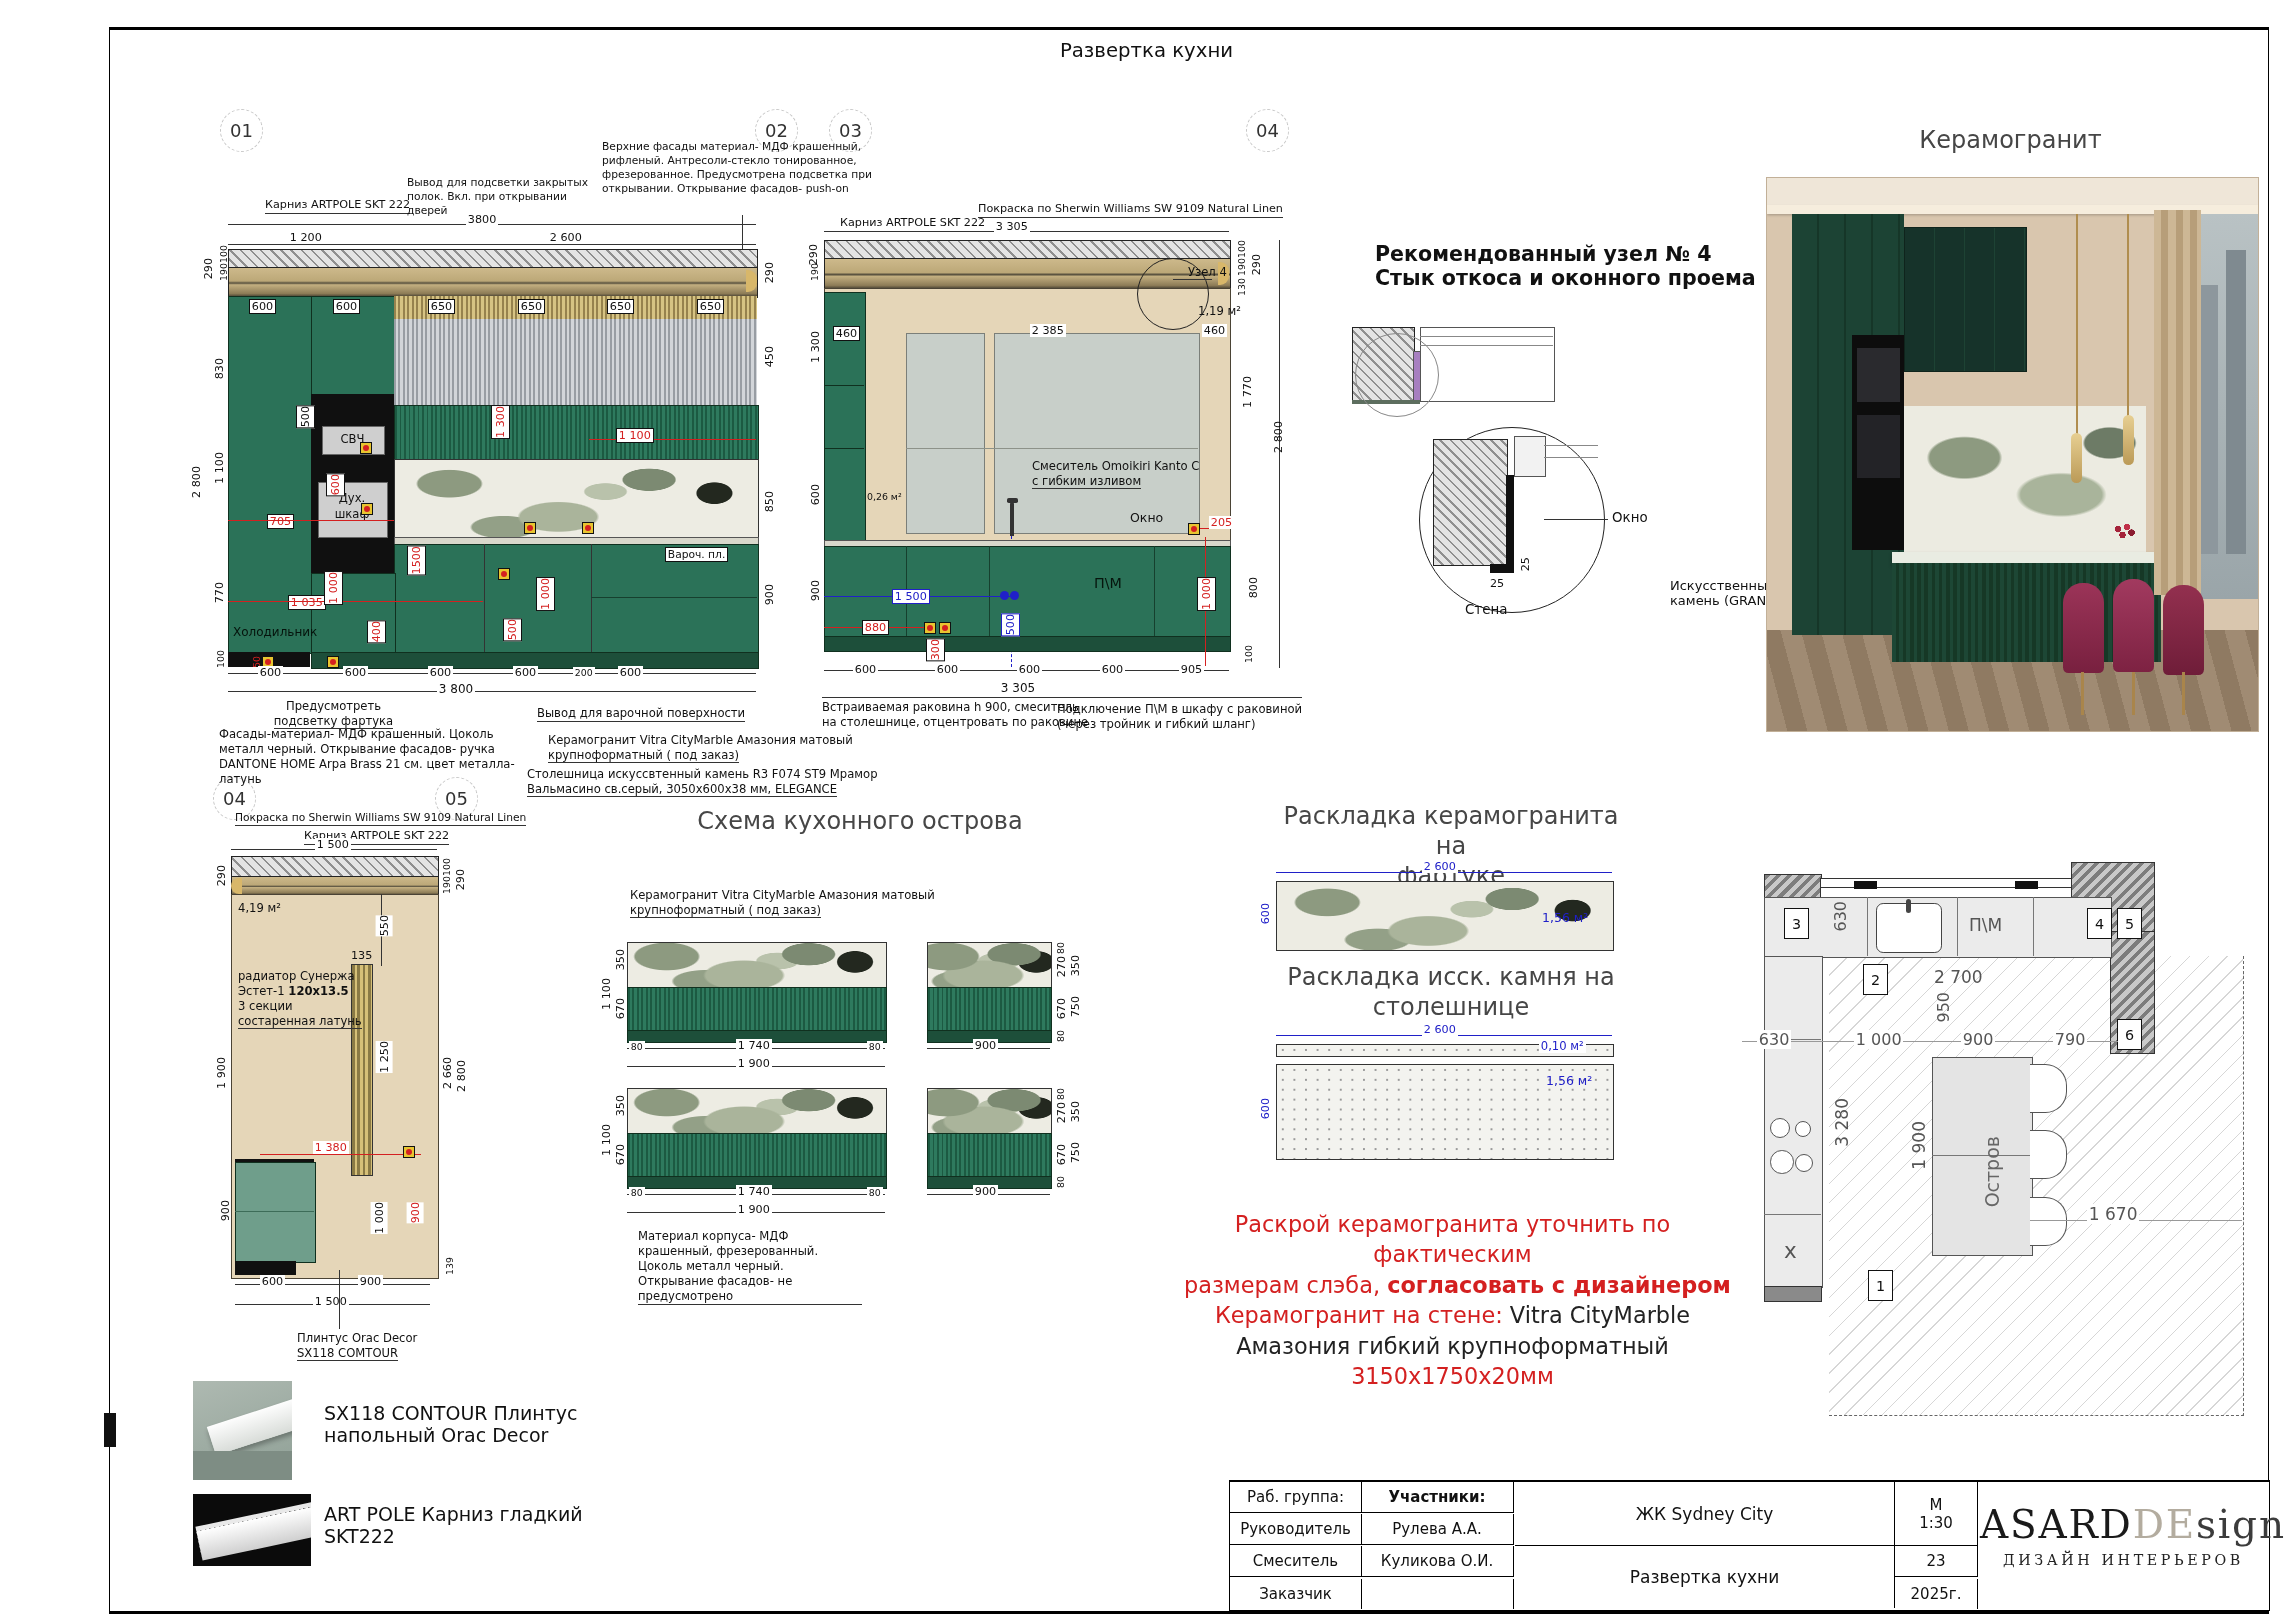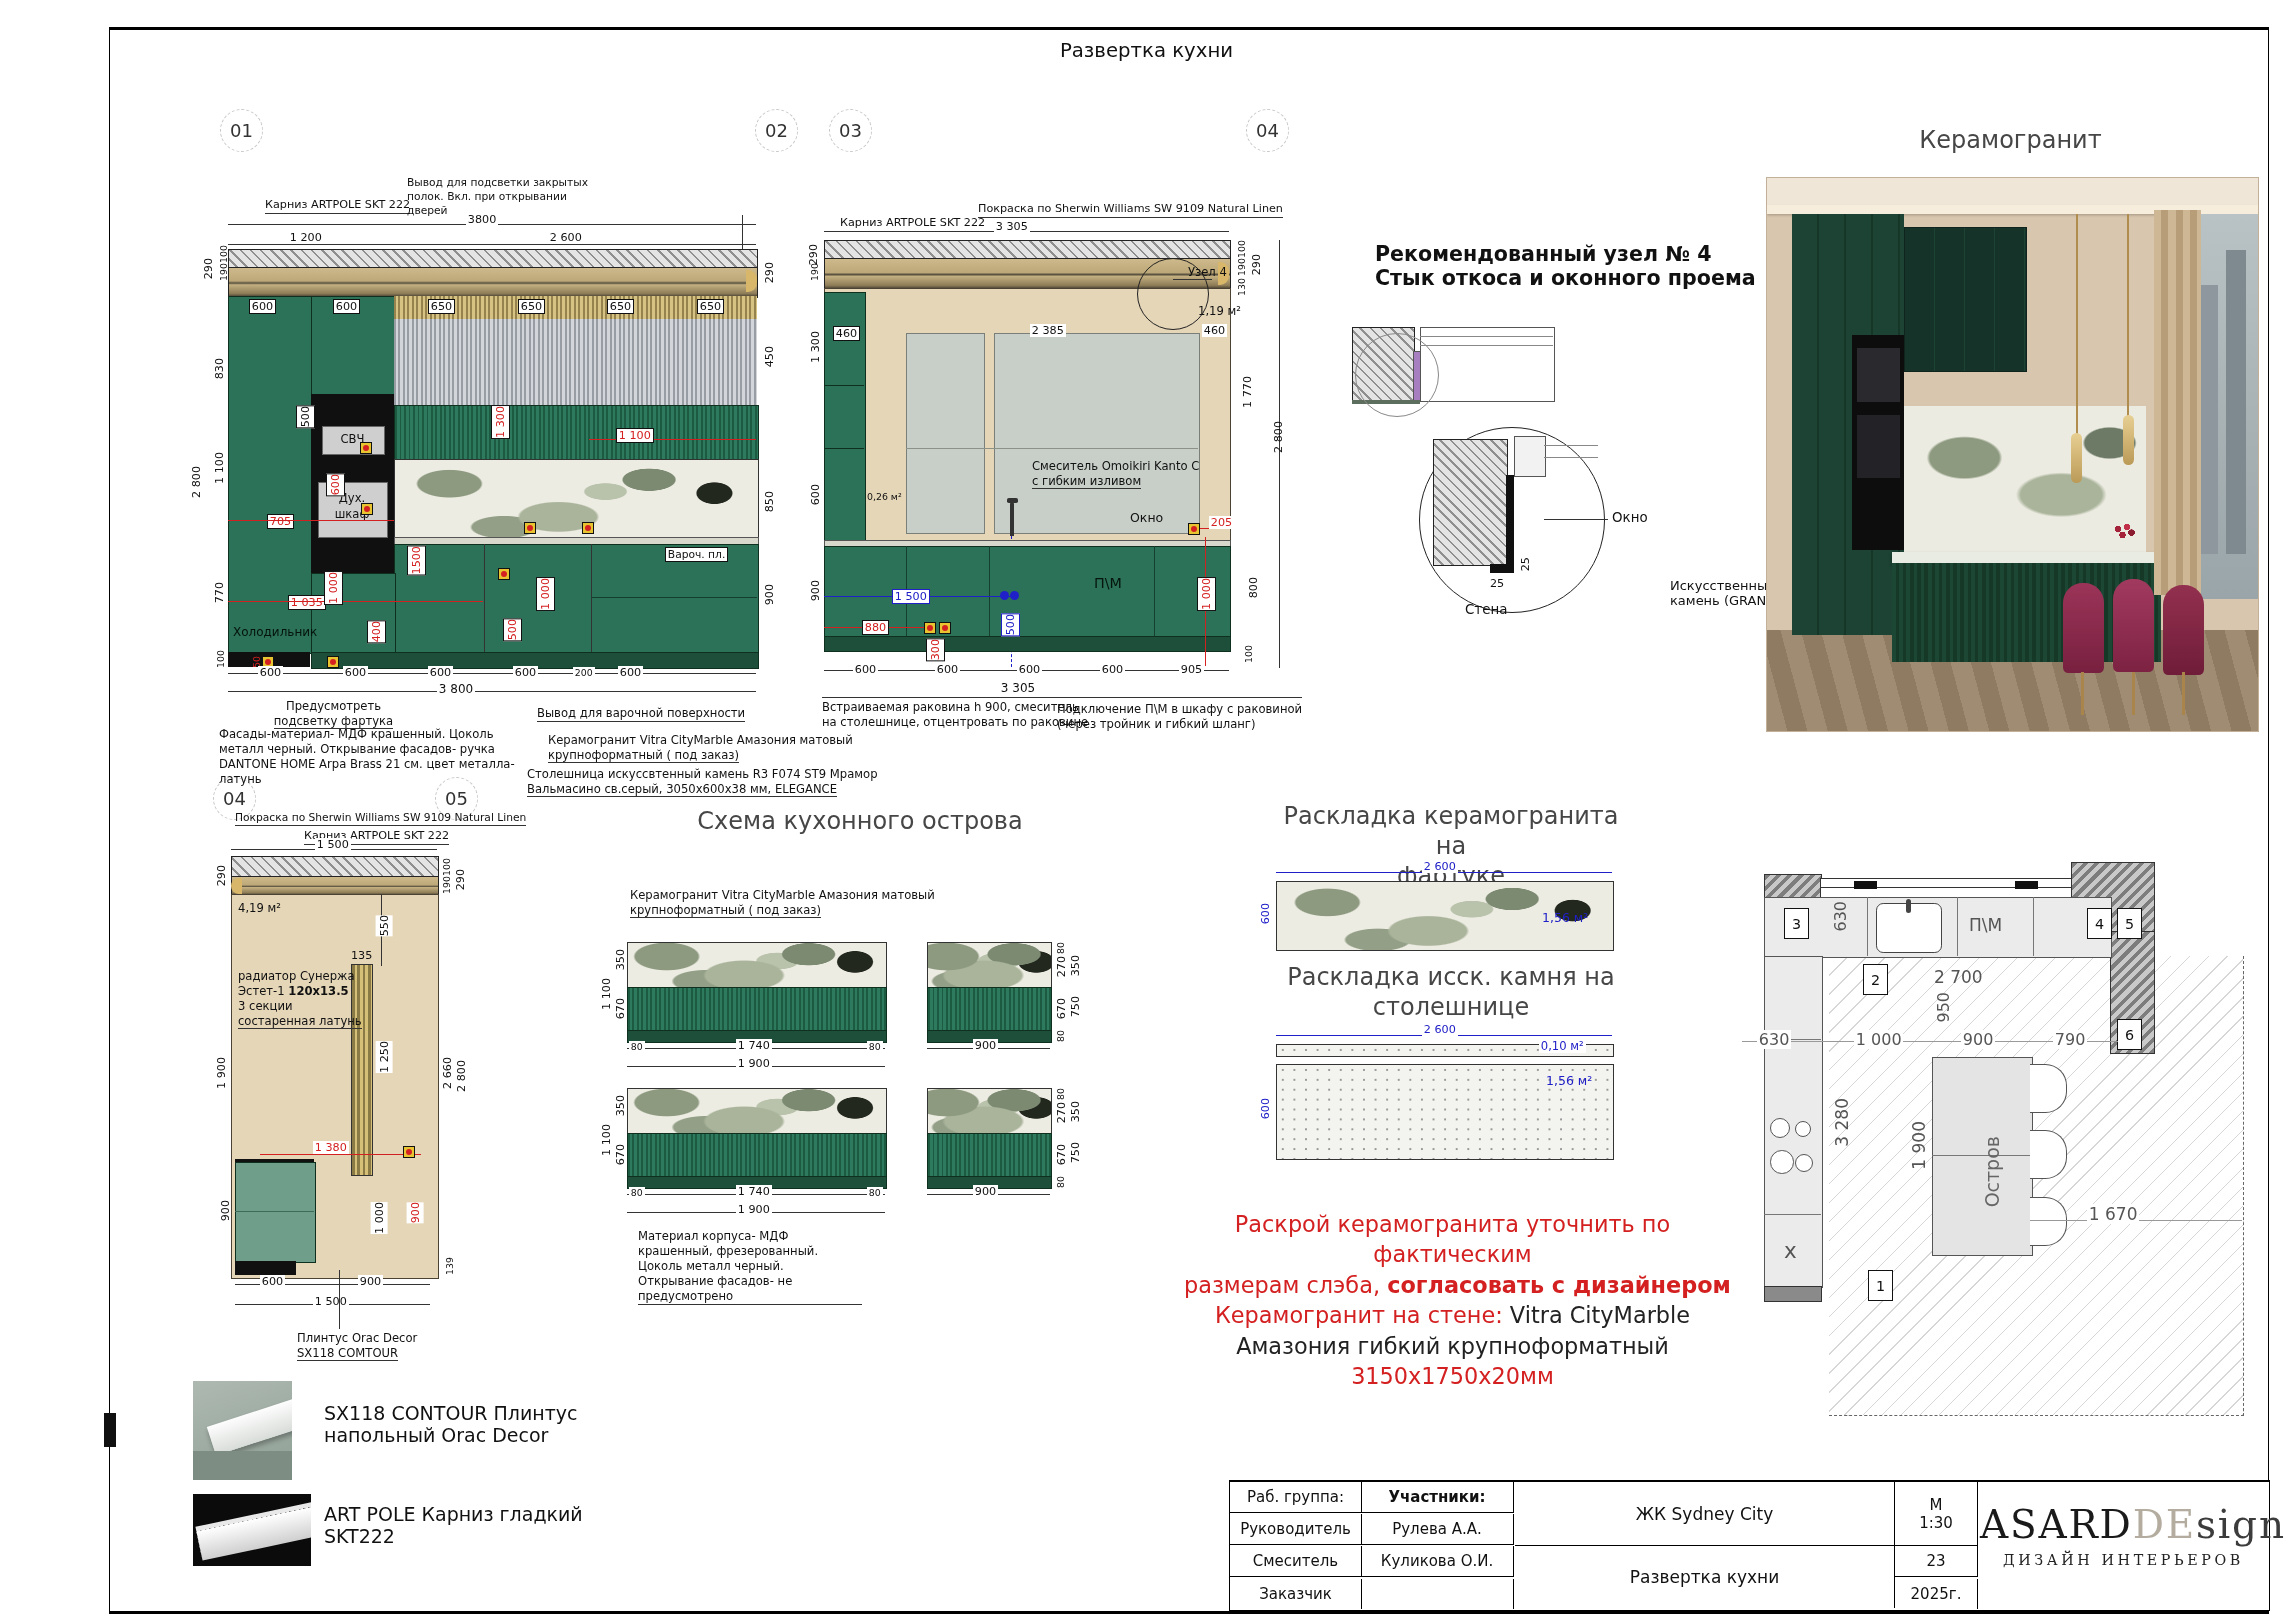--- a/index.html
+++ b/index.html
@@ -76,20 +76,21 @@
     </div>
   <div class="marker" style="left:213px;top:777px">
       <span>04</span>
     </div>
   <div class="marker" style="left:435px;top:777px">
       <span>05</span>
     </div>
 
   <div class="t n u" style="left:265px;top:198px;font-size:11.2px">Карниз ARTPOLE SKT 222</div>
   <div class="t n w" style="left:407px;top:176px;width:195px;font-size:10.7px">Вывод для подсветки закрытых полок. Вкл. при открывании дверей</div>
+  <div class="t n w" style="left:602px;top:140px;width:278px;font-size:10.7px">Верхние фасады материал- МДФ крашенный, рифленый. Антресоли-стекло тонированное, фрезерованное. Предусмотрена подсветка при открывании. Открывание фасадов- push-on</div>
   <div class="vl" style="left:742px;top:215px;height:82px"></div>
 
   <div class="hl" style="left:228px;top:224px;width:528px"></div>
   <div class="t d wbg" style="left:466px;top:213px">3800</div>
   <div class="hl" style="left:228px;top:244px;width:528px"></div>
   <div class="t d wbg" style="left:288px;top:231px">1 200</div>
   <div class="t d wbg" style="left:548px;top:231px">2 600</div>
 
   <div class="a hatchband" style="left:228px;top:249px;width:528px;height:18px"></div>
   <div class="a cornice" style="left:228px;top:267px;width:528px;height:29px"></div>

